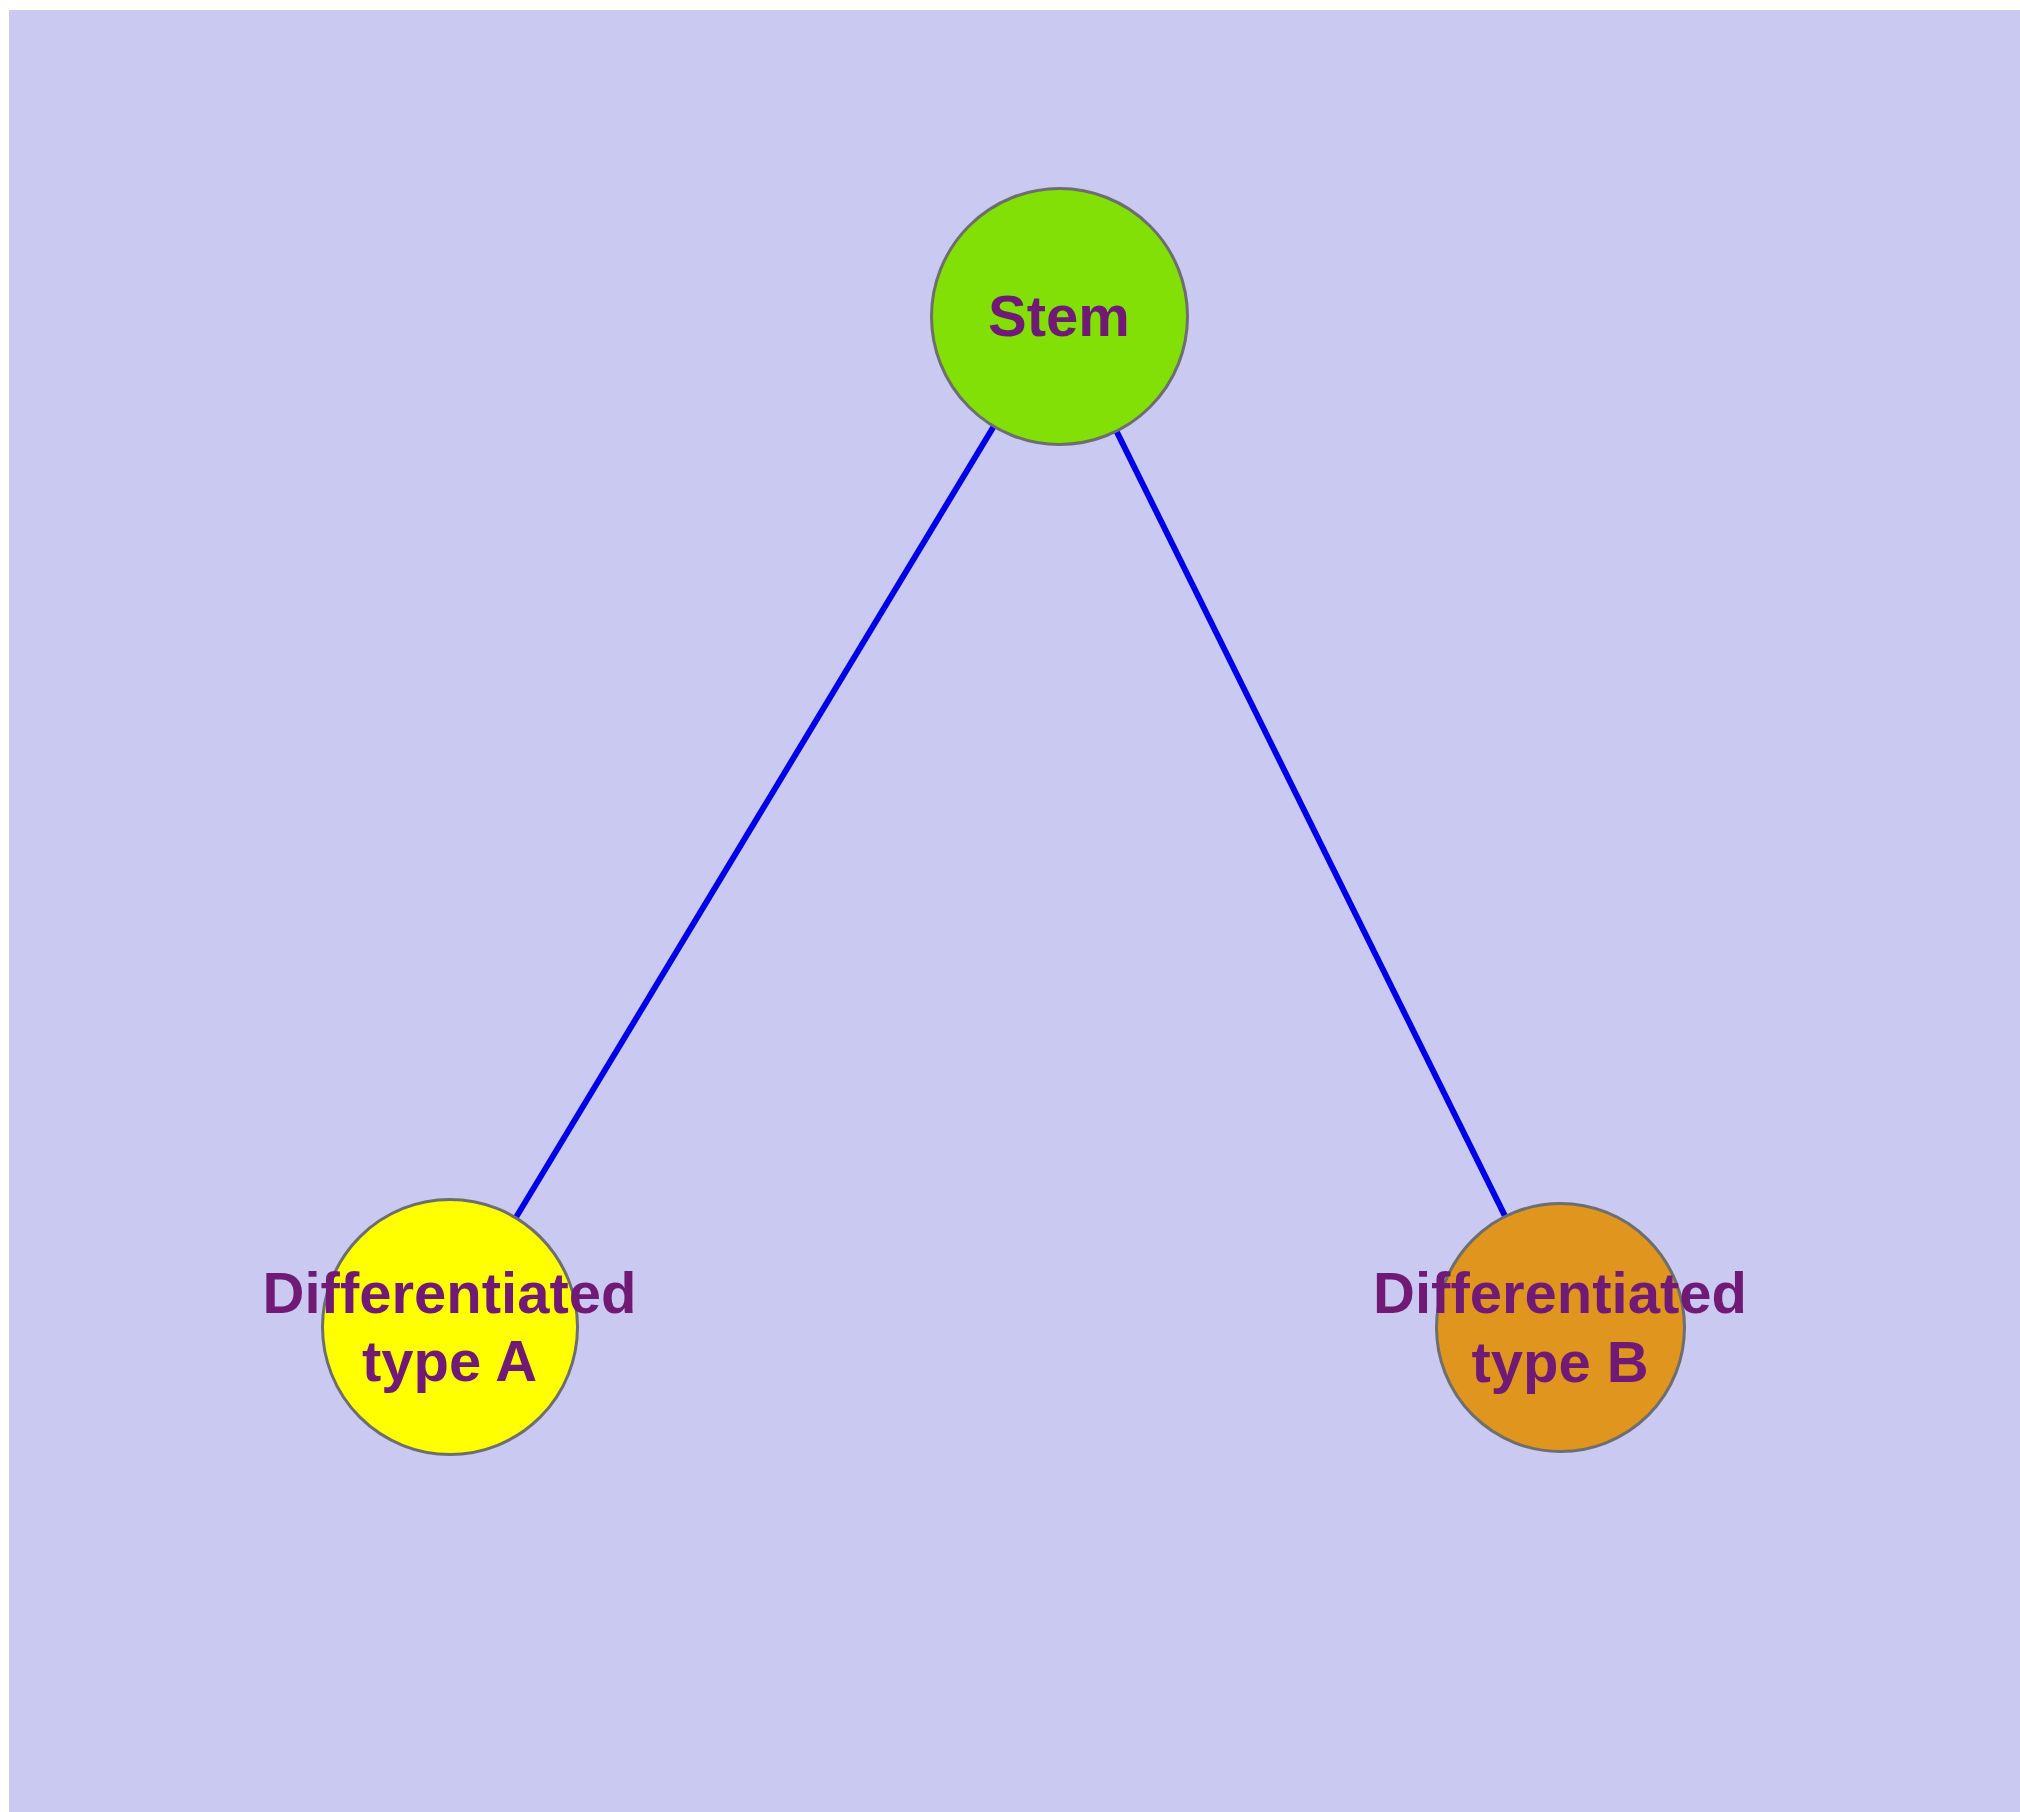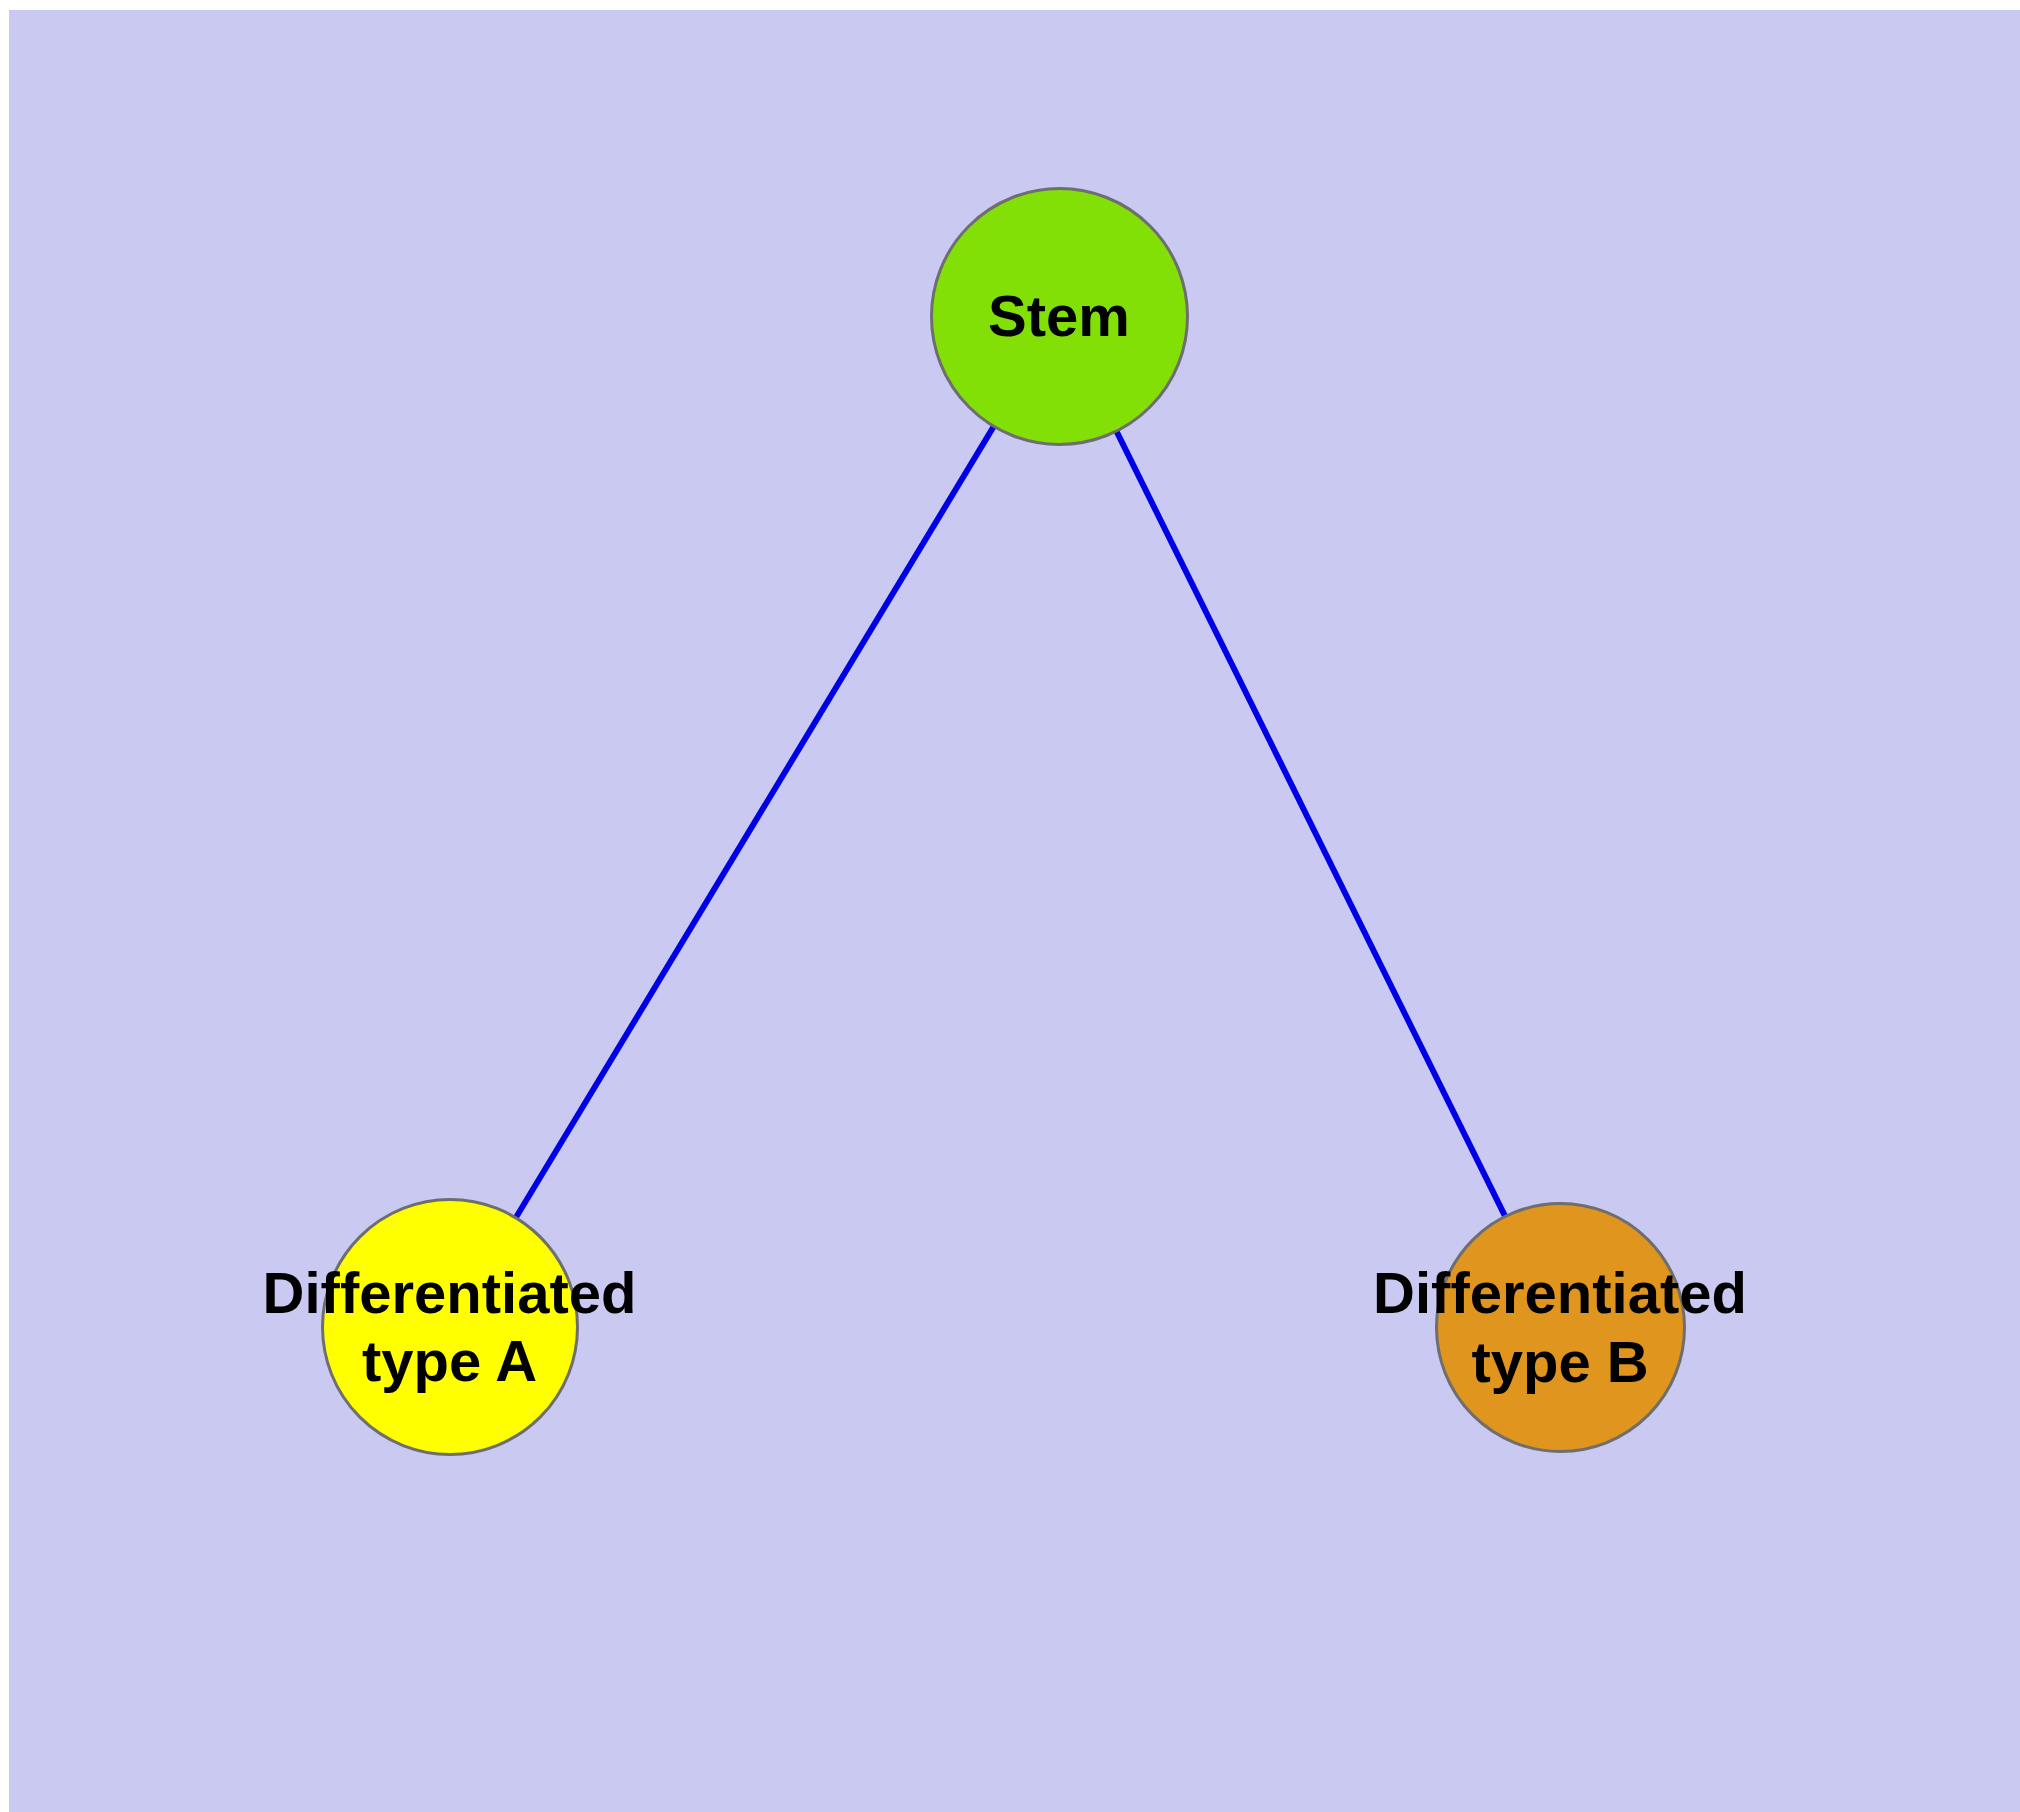--- a/index.html
+++ b/index.html
@@ -35,21 +35,21 @@
     align-items: center;
     justify-content: center;
     overflow: visible;
   }
   .node-label {
     white-space: pre-line;
     text-align: center;
     font-weight: bold;
     font-size: 58px;
     line-height: 1.18;
-    color: #000000;
+    color: #701a75;
     flex: 0 0 auto;
   }
 </style>
 </head>
 <body>
 
 <div class="stage" style="background: rgb(201, 201, 242);">
   <svg id="edge-layer" viewBox="0 0 2374 2126" width="2012" height="1802">
       <line x1="1240" y1="362" x2="520" y2="1554" stroke="#0000e6" stroke-width="7"></line>
       <line x1="1240" y1="362" x2="1830" y2="1554" stroke="#0000e6" stroke-width="7"></line>

